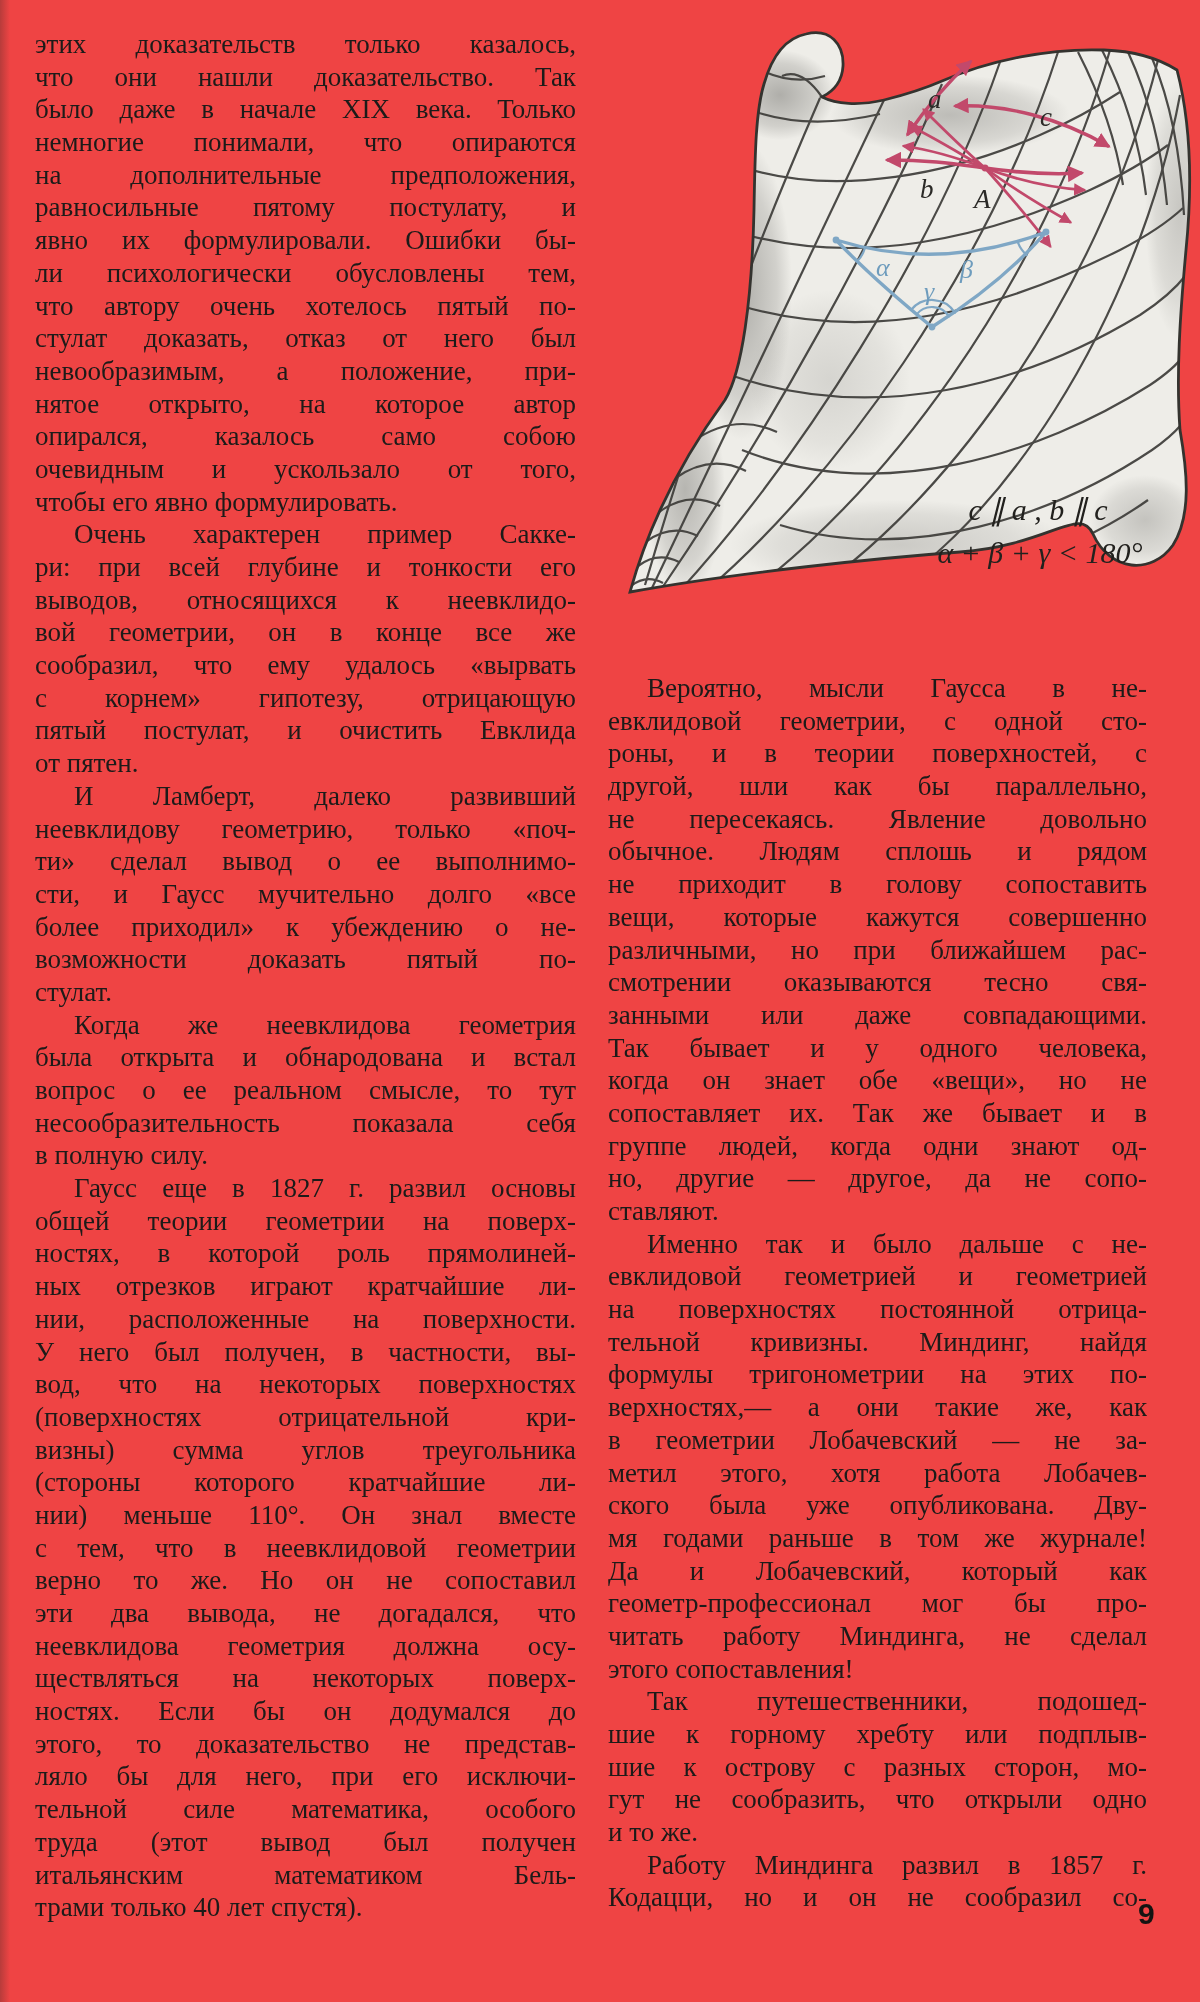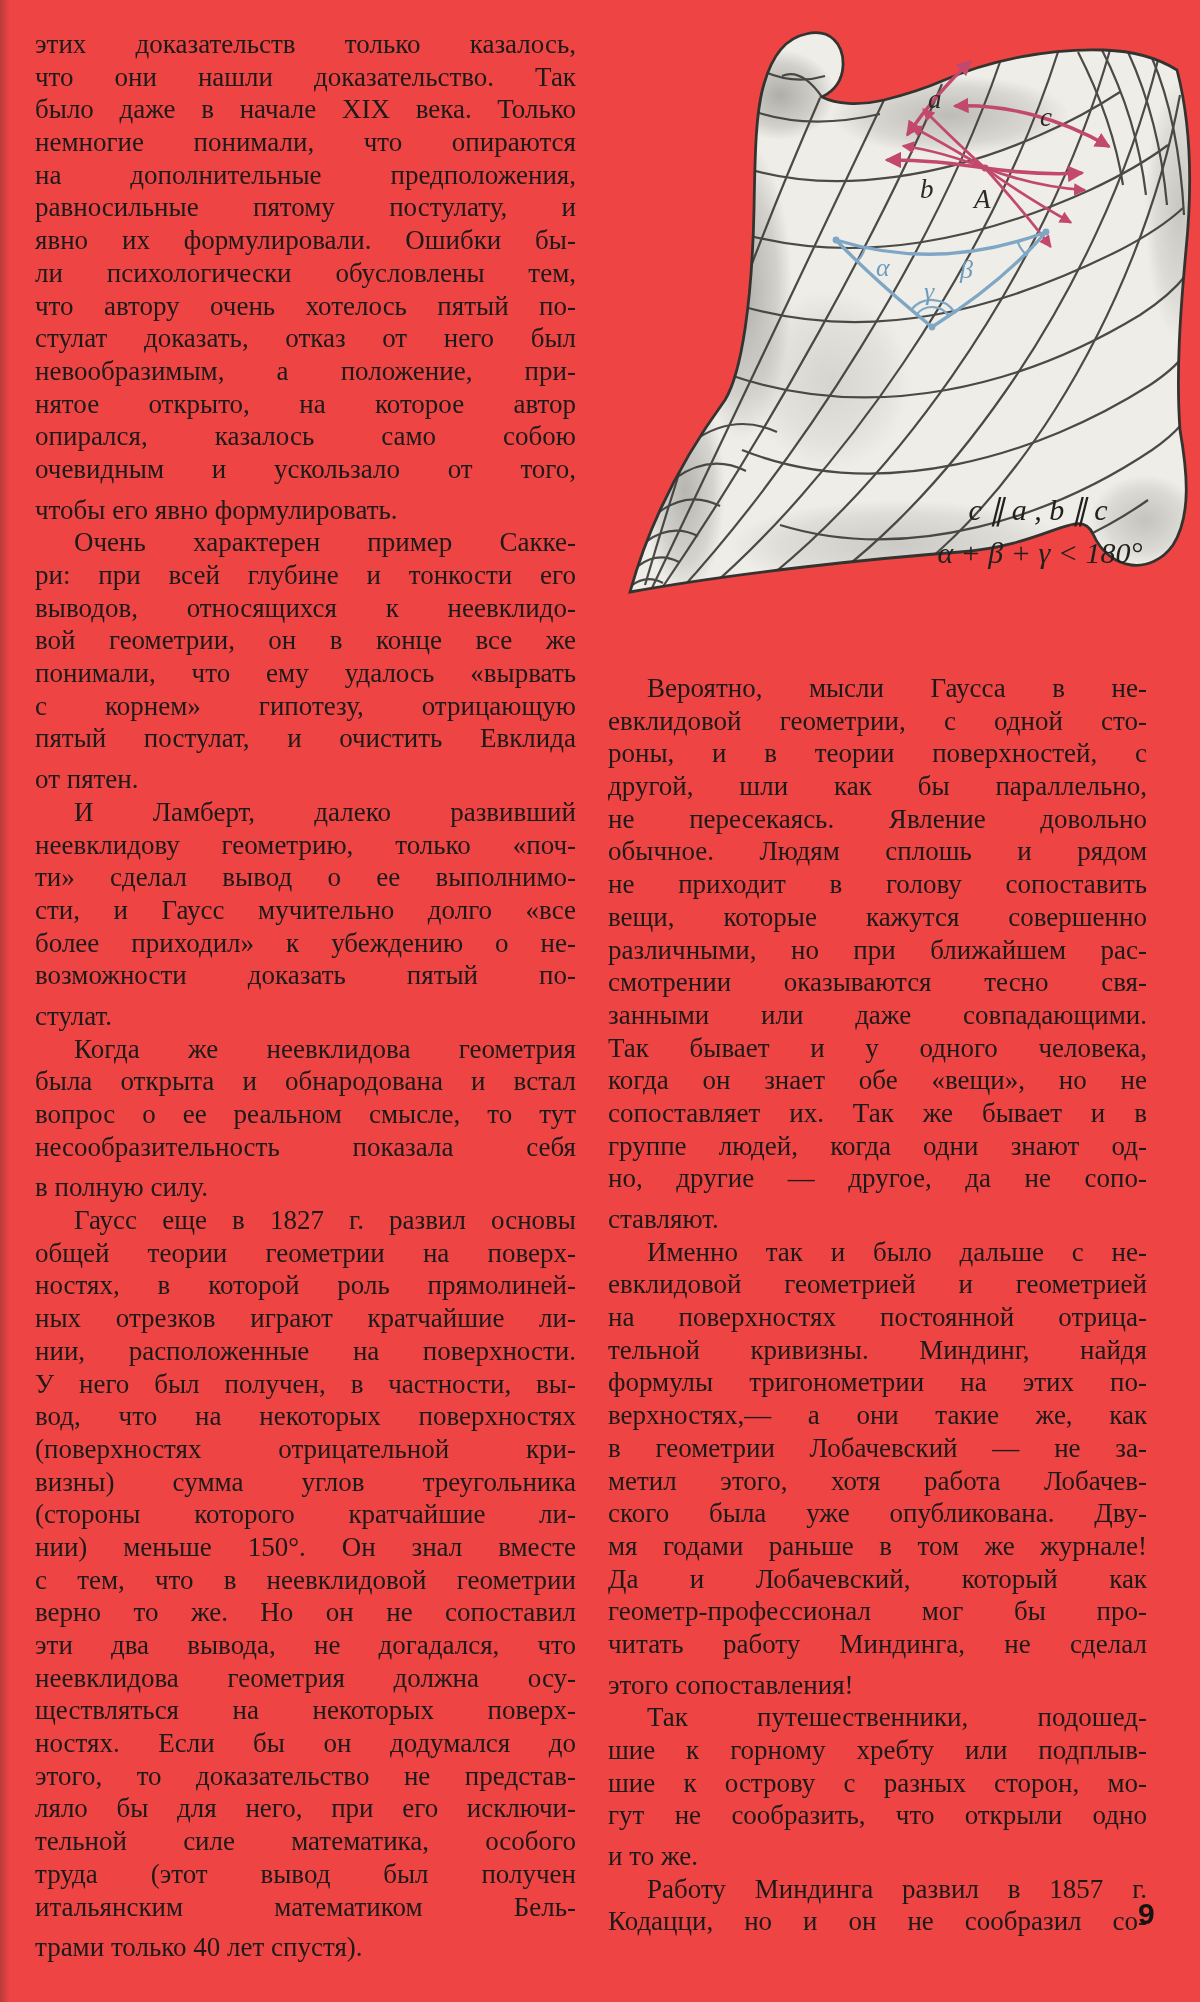--- a/index.html
+++ b/index.html
@@ -23,21 +23,21 @@
   }
   #col-left{left:35px;top:28px;width:541px;}
   #col-right{left:608px;top:672px;width:539px;}
   .tl{
     text-align:justify;
     text-align-last:justify;
     height:32.7px;
     overflow:hidden;
   }
   .tl.ps{text-indent:39px;font-family:Liberation Serif, serif;}
-  .tl.pe{text-align-last:left;margin-top:8px;}
+  .tl.pe{text-align-last:left;}
   #figure{position:absolute;left:480px;top:0;}
   #pagenum{
     position:absolute;left:1138px;top:1897px;
     font-family:"Liberation Sans", sans-serif;
     font-weight:bold;font-size:30px;color:#141412;
   }
   svg text{font-family:"Liberation Serif", serif;}
   .lbl{font-style:italic;font-size:27px;fill:#2b2a27;}
   .lblb{font-style:italic;font-size:26px;fill:#6e9cbd;}
   .cap{font-style:italic;font-size:30px;fill:#22211e;}
@@ -60,21 +60,21 @@
       <div class="tl">стулат доказать, отказ от него был</div>
       <div class="tl">невообразимым, а положение, при-</div>
       <div class="tl">нятое открыто, на которое автор</div>
       <div class="tl">опирался, казалось само собою</div>
       <div class="tl">очевидным и ускользало от того,</div>
       <div class="tl pe">чтобы его явно формулировать.</div>
       <div class="tl ps">Очень характерен пример Сакке-</div>
       <div class="tl">ри: при всей глубине и тонкости его</div>
       <div class="tl">выводов, относящихся к неевклидо-</div>
       <div class="tl">вой геометрии, он в конце все же</div>
-      <div class="tl">понимали, что ему удалось «вырвать</div>
+      <div class="tl">сообразил, что ему удалось «вырвать</div>
       <div class="tl">с корнем» гипотезу, отрицающую</div>
       <div class="tl">пятый постулат, и очистить Евклида</div>
       <div class="tl pe">от пятен.</div>
       <div class="tl ps">И Ламберт, далеко развивший</div>
       <div class="tl">неевклидову геометрию, только «поч-</div>
       <div class="tl">ти» сделал вывод о ее выполнимо-</div>
       <div class="tl">сти, и Гаусс мучительно долго «все</div>
       <div class="tl">более приходил» к убеждению о не-</div>
       <div class="tl">возможности доказать пятый по-</div>
       <div class="tl pe">стулат.</div>
@@ -86,21 +86,21 @@
       <div class="tl ps">Гаусс еще в 1827 г. развил основы</div>
       <div class="tl">общей теории геометрии на поверх-</div>
       <div class="tl">ностях, в которой роль прямолиней-</div>
       <div class="tl">ных отрезков играют кратчайшие ли-</div>
       <div class="tl">нии, расположенные на поверхности.</div>
       <div class="tl">У него был получен, в частности, вы-</div>
       <div class="tl">вод, что на некоторых поверхностях</div>
       <div class="tl">(поверхностях отрицательной кри-</div>
       <div class="tl">визны) сумма углов треугольника</div>
       <div class="tl">(стороны которого кратчайшие ли-</div>
-      <div class="tl">нии) меньше 150°. Он знал вместе</div>
+      <div class="tl">нии) меньше 110°. Он знал вместе</div>
       <div class="tl">с тем, что в неевклидовой геометрии</div>
       <div class="tl">верно то же. Но он не сопоставил</div>
       <div class="tl">эти два вывода, не догадался, что</div>
       <div class="tl">неевклидова геометрия должна осу-</div>
       <div class="tl">ществляться на некоторых поверх-</div>
       <div class="tl">ностях. Если бы он додумался до</div>
       <div class="tl">этого, то доказательство не представ-</div>
       <div class="tl">ляло бы для него, при его исключи-</div>
       <div class="tl">тельной силе математика, особого</div>
       <div class="tl">труда (этот вывод был получен</div>

